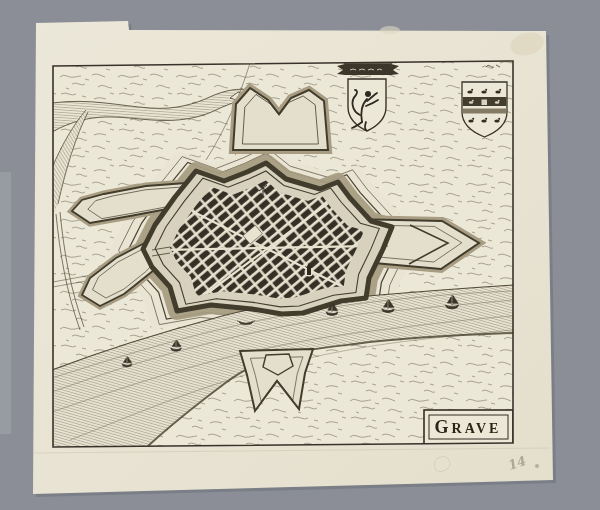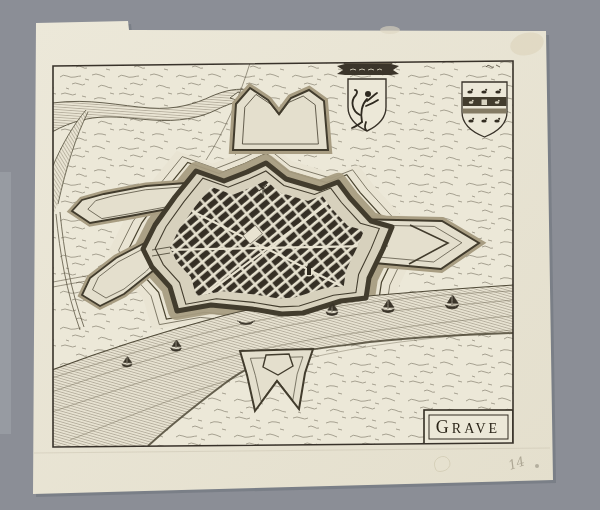--- a/index.html
+++ b/index.html
@@ -1,17 +1,17 @@
 <!DOCTYPE html>
 <html><head>
 <meta charset="utf-8">
 <style>
   html,body{margin:0;padding:0;background:#8b8e96;}
   #stage{width:600px;height:510px;position:relative;overflow:hidden;
-         font-family:"Liberation Serif", serif;}
+         font-family:"Liberation Serif", serif;font-weight:bold;}
   svg{display:block}
   text{user-select:none}
   .title-text{font-family:"Liberation Serif", serif; fill:#2b2519; letter-spacing:3px;}
   .pencil{font-family:"DejaVu Serif", serif; font-style:italic; fill:#968f7c;}
 </style>
 </head>
 <body>
 
 <div id="stage">
 <svg width="600" height="510" viewBox="0 0 600 510">

